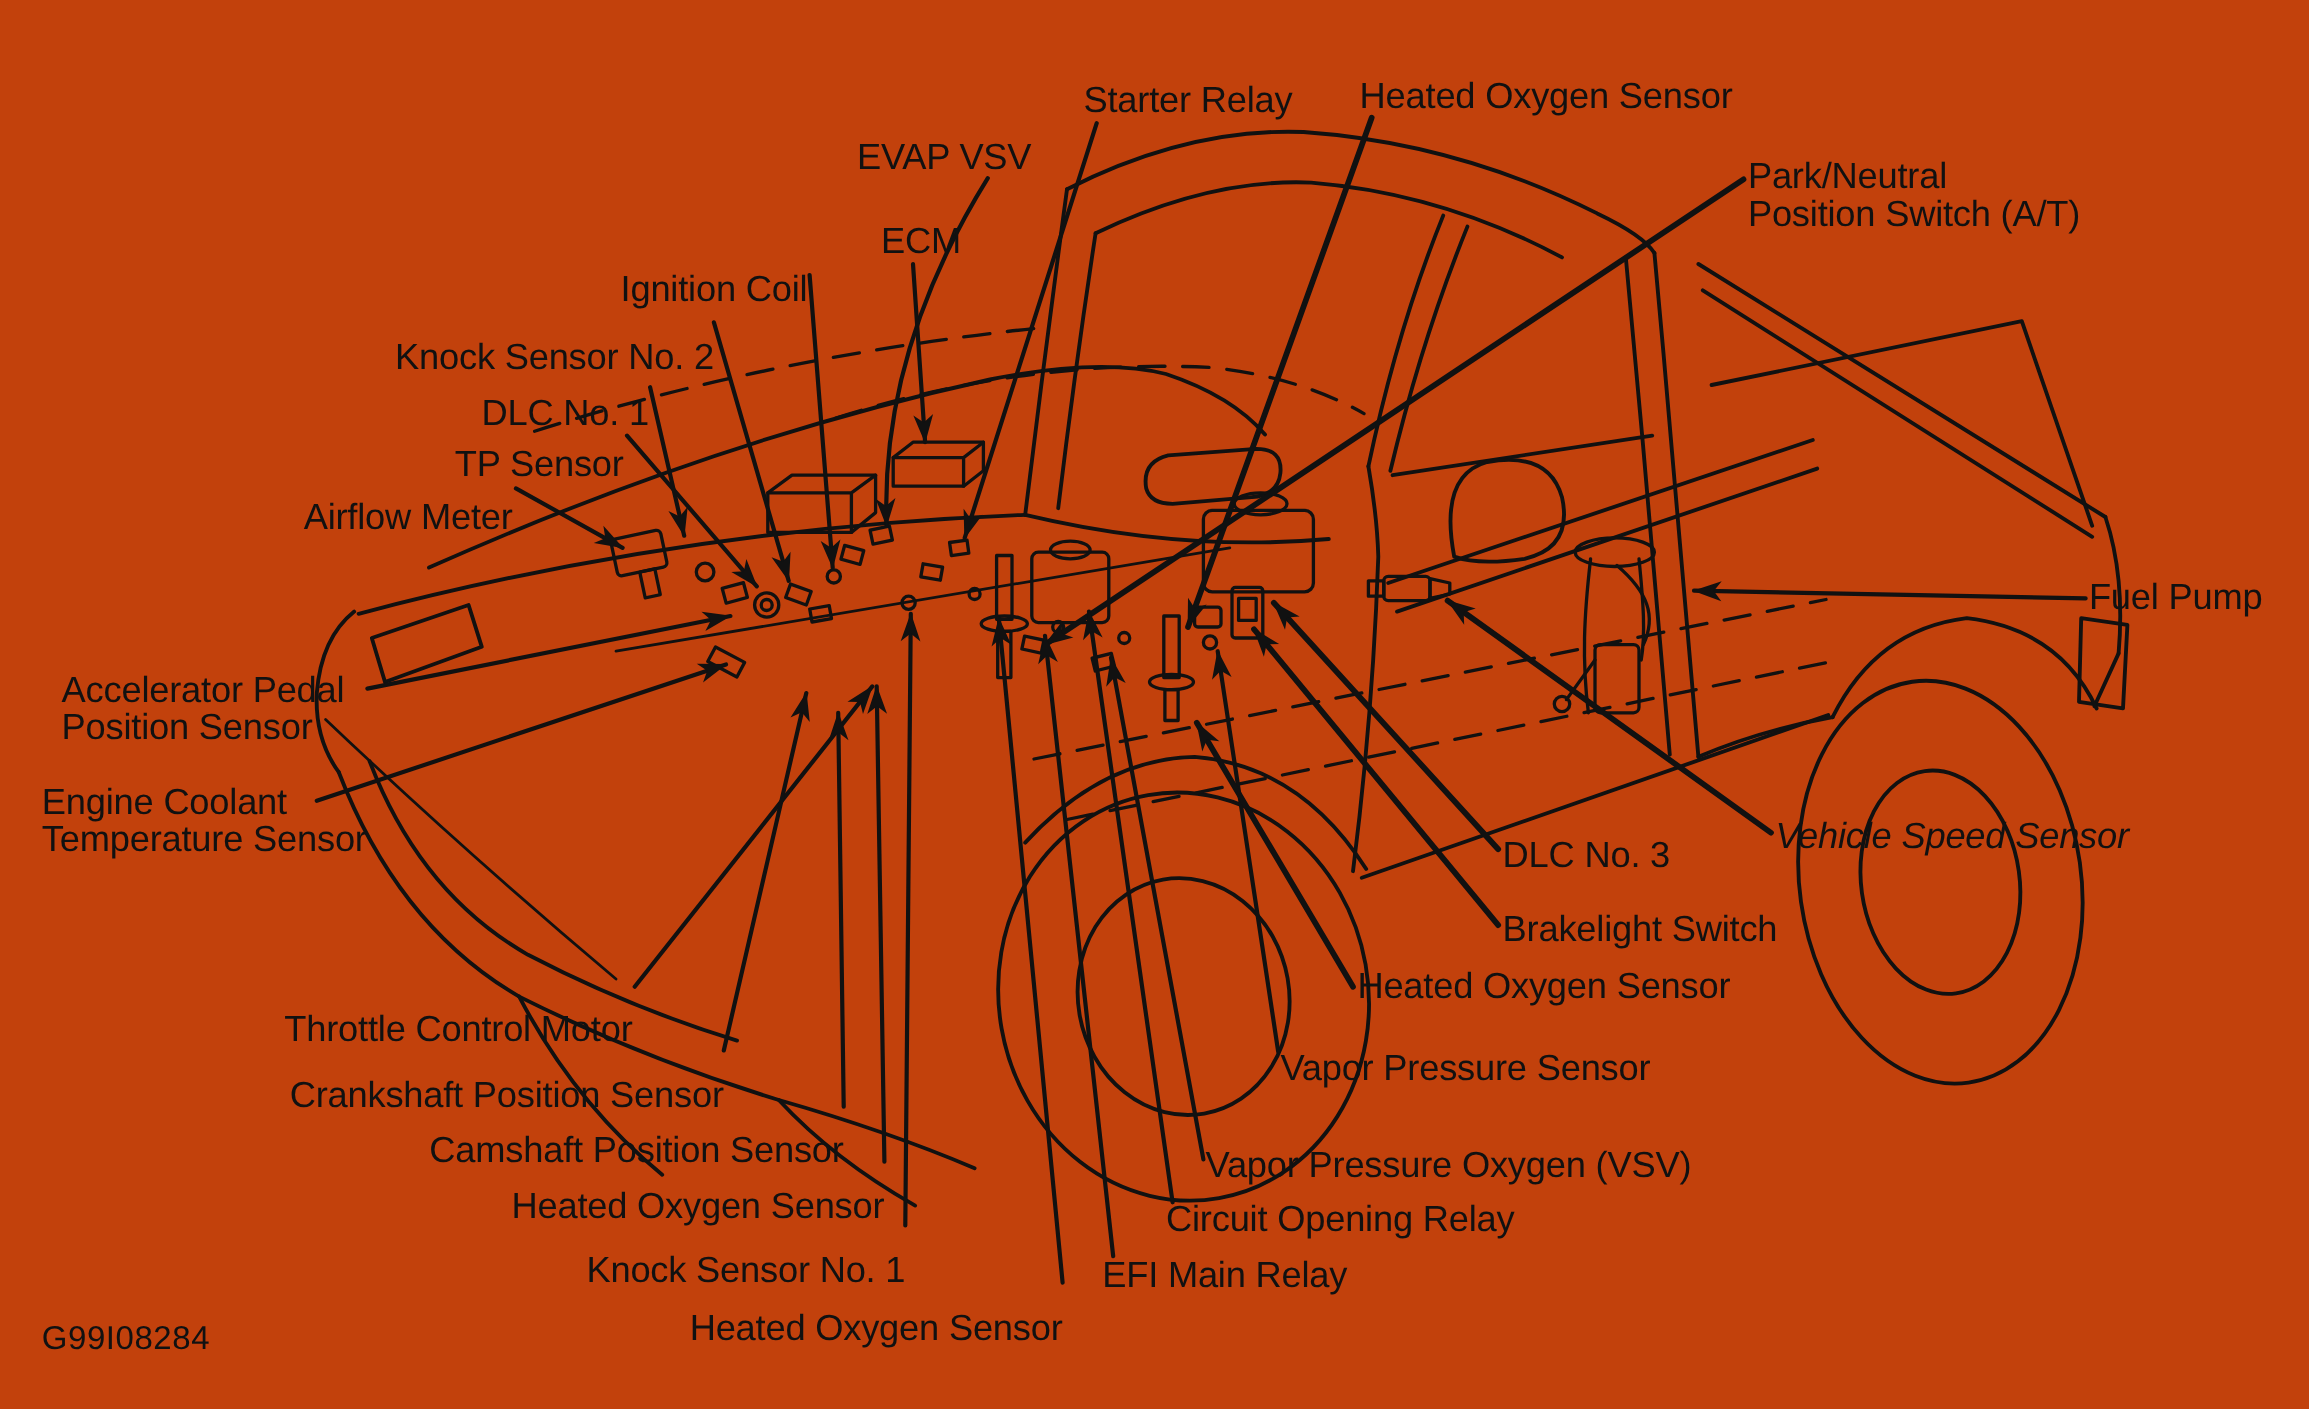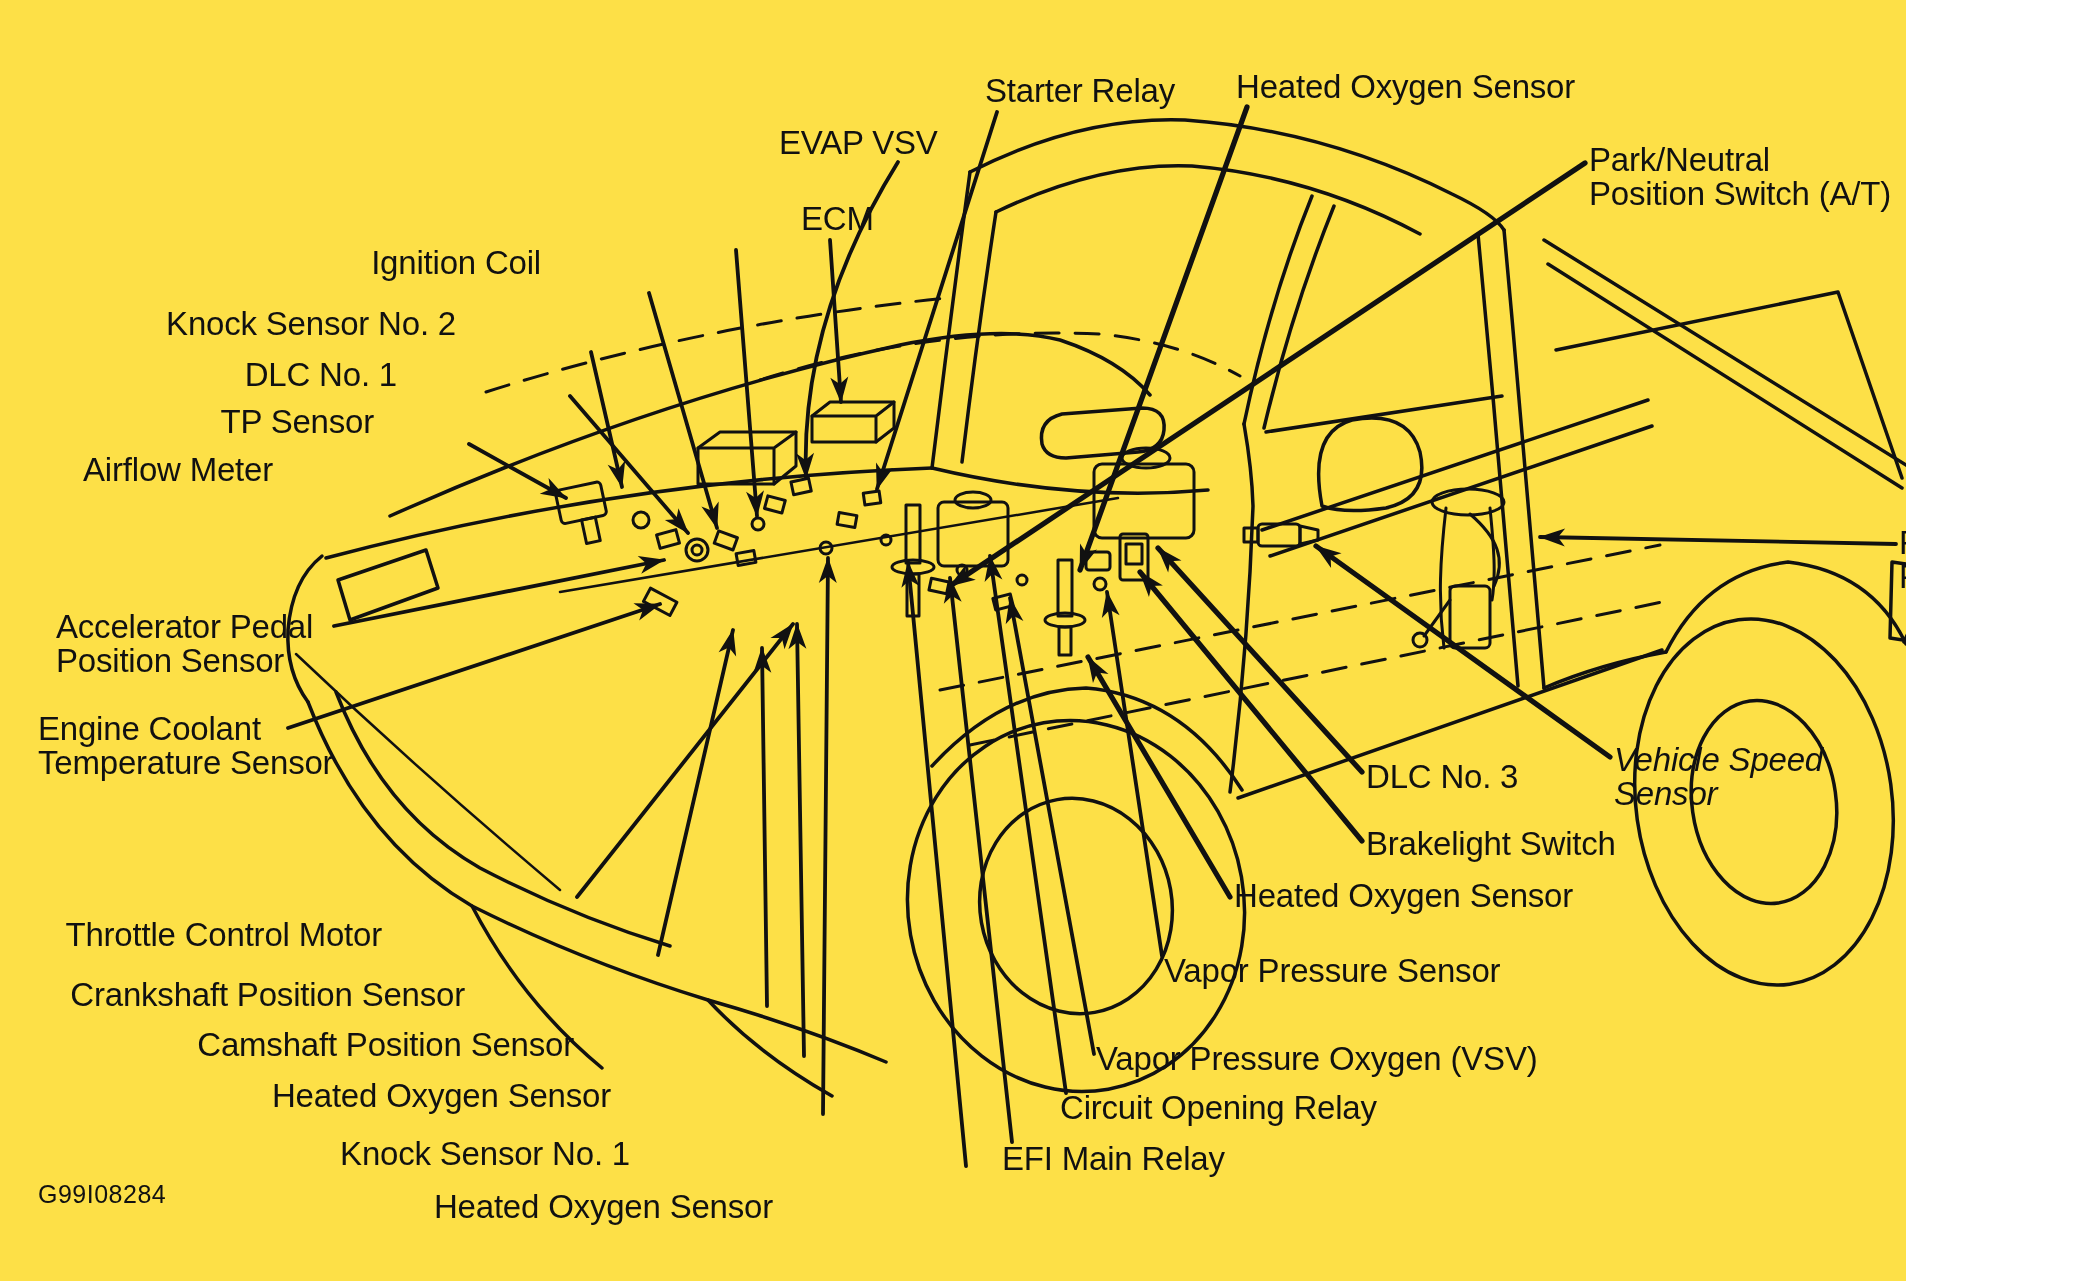--- a/index.html
+++ b/index.html
@@ -1,37 +1,38 @@
 <!DOCTYPE html>
 <html><head>
 <meta charset="utf-8">
 <style>
   html,body{margin:0;padding:0;background:#fff;}
   .stage{
     position:relative;
-    width:1906px;height:1281px;
-    background:#fde047;
+    width:2099px;height:1281px;
+    background:#c2410c;
     font-family:"Liberation Sans", sans-serif;
     overflow:hidden;
   }
   .art{position:absolute;left:0;top:0;}
   .lbl{
     position:absolute;
     font-size:33px;
     line-height:1.04;
     color:#111;
     white-space:pre-line;
     letter-spacing:-0.2px;
   }
   .lbl.ra{text-align:center;margin-top:32px;}
   .figcode{
     position:absolute;
-    font-size:25px;
+    font-size:30px;
     color:#111;
     letter-spacing:0.5px;
+    margin-top:20px;
   }
 </style>
 </head>
 <body>
 
 <div class="stage">
 
   <svg class="art" width="2099" height="1281" viewBox="0 0 2099 1281">
     <defs>
       <marker id="ah" markerUnits="userSpaceOnUse" markerWidth="30" markerHeight="22" refX="26" refY="11" orient="auto">

